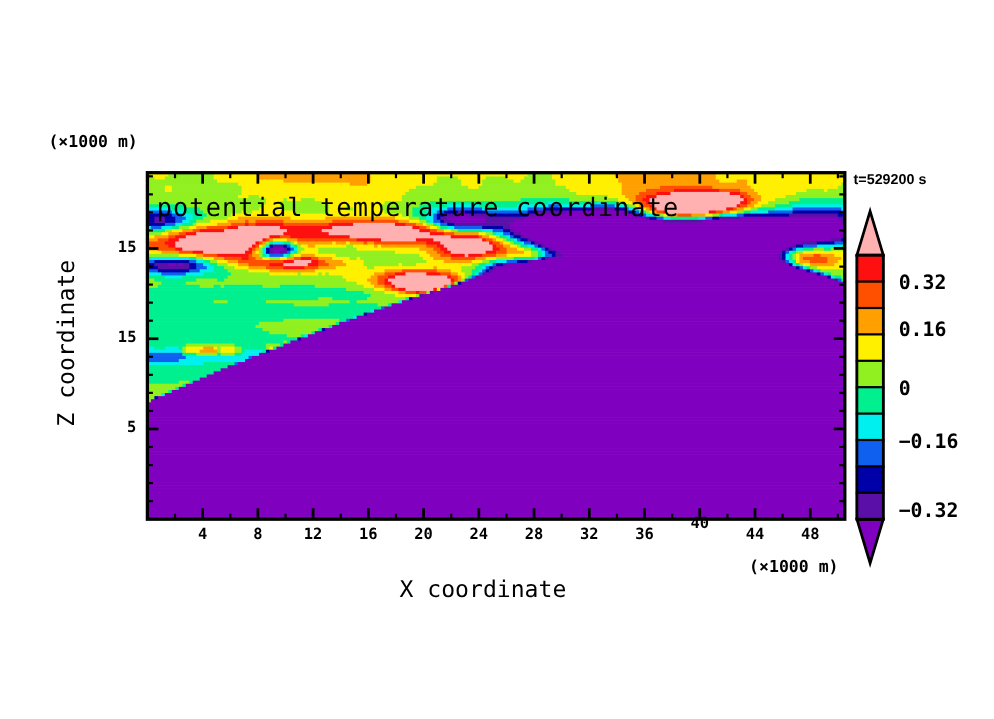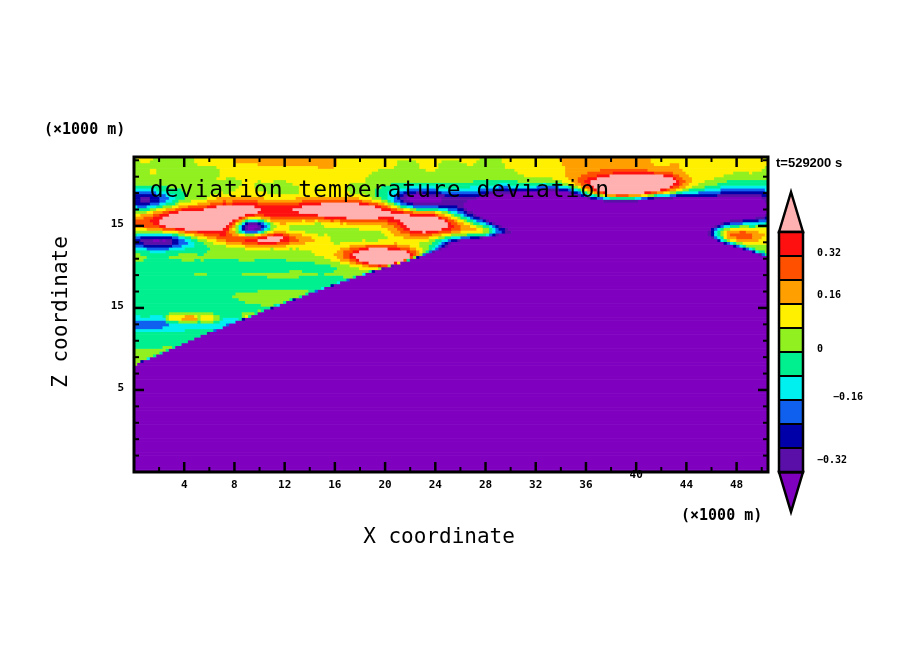--- a/index.html
+++ b/index.html
@@ -18,23 +18,23 @@
   #timelabel{position:absolute;left:776px;top:155px;font-size:13px;font-weight:bold;
              font-family:Liberation Sans, sans-serif;}
 
   #xaxis-title{position:absolute;left:0;top:524px;width:878px;text-align:center;
                font-size:21px;}
   #xaxis-title-in{width:768px;text-align:center;font-size:21px;}
 
   #yaxis-title{position:absolute;left:-50px;top:300px;width:220px;text-align:center;
                font-size:21px;transform:rotate(-90deg);transform-origin:center center;}
 
-  .tlab{position:absolute;font-size:11px;font-weight:bold;
+  .tlab{position:absolute;font-size:14px;font-weight:bold;
          font-family:"DejaVu Sans Mono",monospace;white-space:nowrap;}
-  .cblab{position:absolute;font-size:10px;font-weight:bold;
+  .cblab{position:absolute;font-size:18px;font-weight:bold;
          font-family:"DejaVu Sans Mono",monospace;white-space:nowrap;}
 </style>
 </head>
 <body>
 
 <svg class="plotfig" viewBox="0 0 904 654">
   <defs>
     <clipPath id="plotclip">
         <rect x="134" y="157" width="634" height="315"></rect>
       </clipPath>
@@ -1328,21 +1328,21 @@
       <rect x="779" y="352" width="24" height="24.5" fill="#00F090" stroke="#000" stroke-width="2"></rect>
       <rect x="779" y="376" width="24" height="24.5" fill="#00F0F0" stroke="#000" stroke-width="2"></rect>
       <rect x="779" y="400" width="24" height="24.5" fill="#1060F0" stroke="#000" stroke-width="2"></rect>
       <rect x="779" y="424" width="24" height="24.5" fill="#0000A8" stroke="#000" stroke-width="2"></rect>
       <rect x="779" y="448" width="24" height="24.5" fill="#5A10A8" stroke="#000" stroke-width="2"></rect>
       <rect x="779" y="232" width="24" height="240" fill="none" stroke="#000" stroke-width="2.5"></rect>
     </g>
 </svg>
 
 <div id="title">
-  <span id="title2">deviation temperature deviation</span>
+  <span id="title2">potential temperature coordinate</span>
 </div>
 
 <div id="unit-top">(×1000 m)</div>
 <div id="unit-bottom">(×1000 m)</div>
 <div id="timelabel">t=529200 s</div>
 
 <div id="xaxis-title">
   <span id="xaxis-title-in">X coordinate</span>
 </div>
 <div id="yaxis-title">Z coordinate</div>
@@ -1361,15 +1361,15 @@
     <div class="tlab" style="left:674.3960396039604px;top:478px;width:24px;text-align:center;">44</div>
     <div class="tlab" style="left:724.6138613861386px;top:478px;width:24px;text-align:center;">48</div>
     <div class="tlab" style="left:90px;top:380.96875px;width:34px;text-align:right;">5</div>
     <div class="tlab" style="left:90px;top:298.9375px;width:34px;text-align:right;">15</div>
     <div class="tlab" style="left:90px;top:216.90625px;width:34px;text-align:right;">15</div>
   </div>
 <div id="cblabels">
     <div class="cblab" style="left:817px;top:247px;">0.32</div>
     <div class="cblab" style="left:817px;top:289px;">0.16</div>
     <div class="cblab" style="left:817px;top:343px;">0</div>
-    <div class="cblab" style="left:817px;top:391px;margin-left:16px;">−0.16</div>
+    <div class="cblab" style="left:817px;top:391px;">−0.16</div>
     <div class="cblab" style="left:817px;top:454px;">−0.32</div>
   </div>
 
 </body></html>

